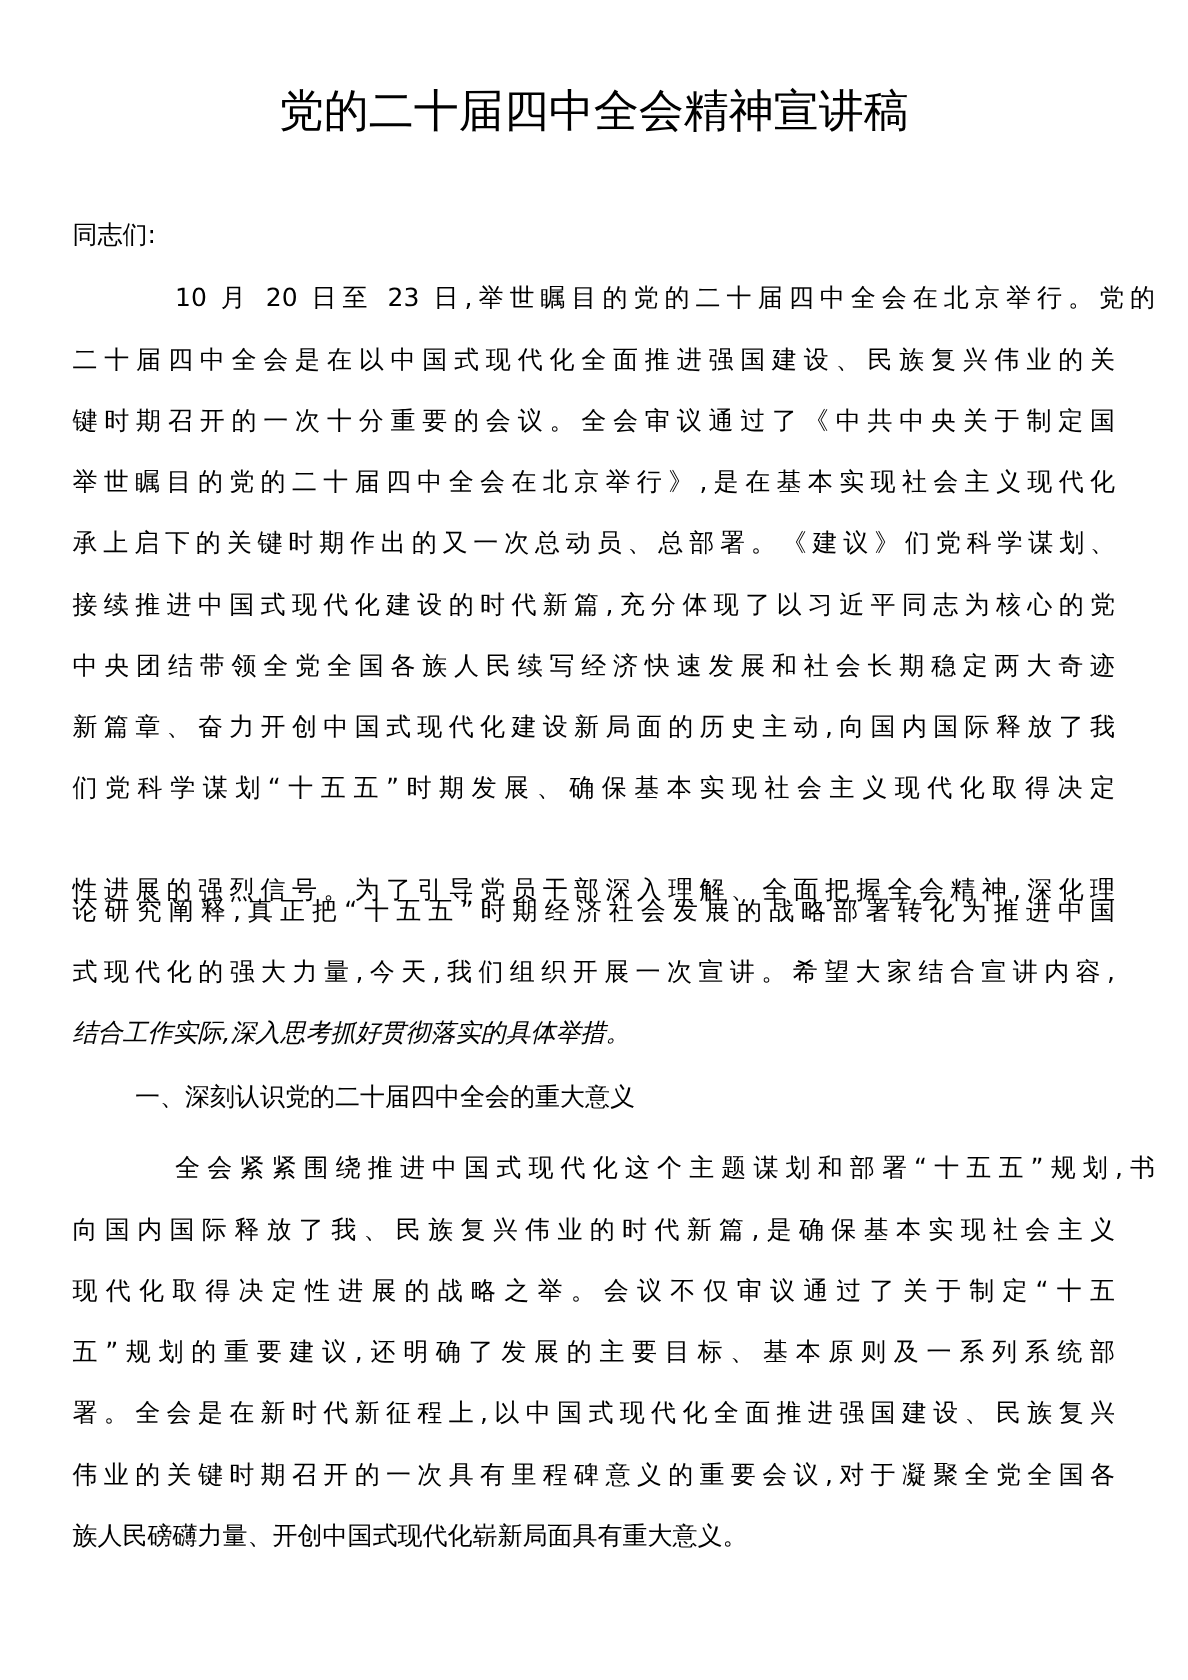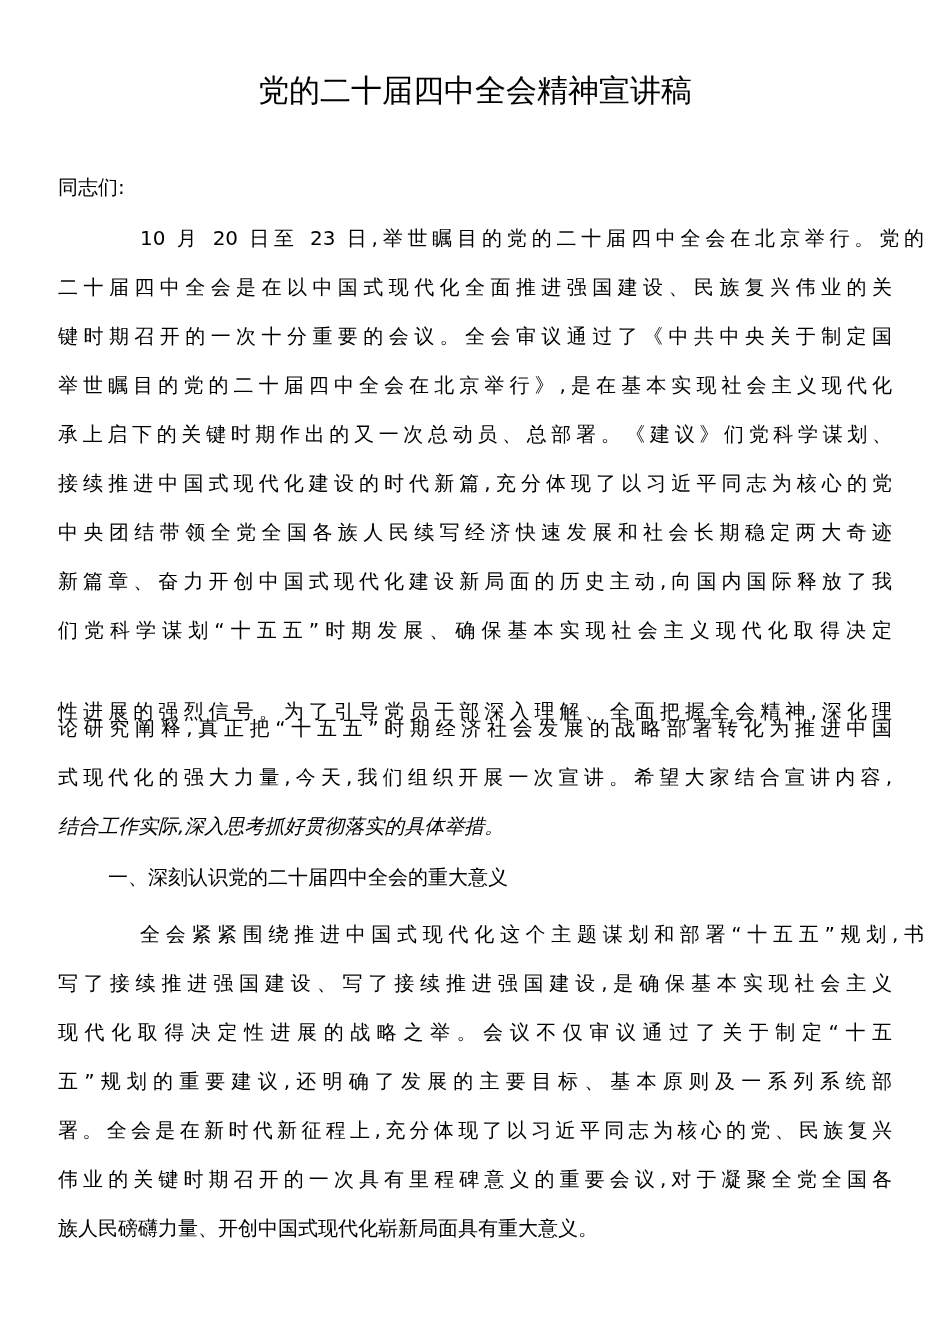--- a/index.html
+++ b/index.html
@@ -1,19 +1,19 @@
 <!DOCTYPE html>
 <html><head>
 <meta charset="utf-8">
 <style>
   html, body { margin: 0; padding: 0; background: #ffffff; }
   body { width: 950px; height: 1344px; position: relative; overflow: hidden;
          font-family: "DejaVu Sans", "Liberation Sans", sans-serif; color: #000; }
   .title { position: absolute; left: 0; width: 950px; top: 68px; text-align: center;
-           font-size: 31px; line-height: 44px; letter-spacing: 0px; }
+           font-size: 36px; line-height: 44px; letter-spacing: 0px; }
   .line { position: absolute; left: 58px; width: 834px; font-size: 20px; line-height: 34px;
           white-space: nowrap; text-align: justify; text-align-last: justify; }
   .line.last { text-align-last: left; }
   .line.indent { left: 108px; width: 784px; margin-left: 32px; }
   .line.heading { left: 108px; text-align-last: left; }
 </style>
 </head>
 <body>
 
 <div>
@@ -34,20 +34,20 @@
     <div class="line" style="top:694px;">性进展的强烈信号。为了引导党员干部深入理解、全面把握全会精神,深化理</div>
     <div class="line" style="top:711px;">论研究阐释,真正把“十五五”时期经济社会发展的战略部署转化为推进中国</div>
     <div class="line" style="top:760px;">式现代化的强大力量,今天,我们组织开展一次宣讲。希望大家结合宣讲内容,</div>
     <div class="line last" style="top:809px;font-style:italic;">结合工作实际,深入思考抓好贯彻落实的具体举措。</div>
   </div>
 
   <div class="line heading" style="top:860px;">一、深刻认识党的二十届四中全会的重大意义</div>
 
   <div>
     <div class="line indent" style="top:917px;">全会紧紧围绕推进中国式现代化这个主题谋划和部署“十五五”规划,书</div>
-    <div class="line" style="top:966px;">写了接续推进强国建设、写了接续推进强国建设,是确保基本实现社会主义</div>
+    <div class="line" style="top:966px;">向国内国际释放了我、民族复兴伟业的时代新篇,是确保基本实现社会主义</div>
     <div class="line" style="top:1015px;">现代化取得决定性进展的战略之举。会议不仅审议通过了关于制定“十五</div>
     <div class="line" style="top:1064px;">五”规划的重要建议,还明确了发展的主要目标、基本原则及一系列系统部</div>
-    <div class="line" style="top:1113px;">署。全会是在新时代新征程上,充分体现了以习近平同志为核心的党、民族复兴</div>
+    <div class="line" style="top:1113px;">署。全会是在新时代新征程上,以中国式现代化全面推进强国建设、民族复兴</div>
     <div class="line" style="top:1162px;">伟业的关键时期召开的一次具有里程碑意义的重要会议,对于凝聚全党全国各</div>
     <div class="line last" style="top:1211px;">族人民磅礴力量、开创中国式现代化崭新局面具有重大意义。</div>
   </div>
 </div>
 
 </body></html>

